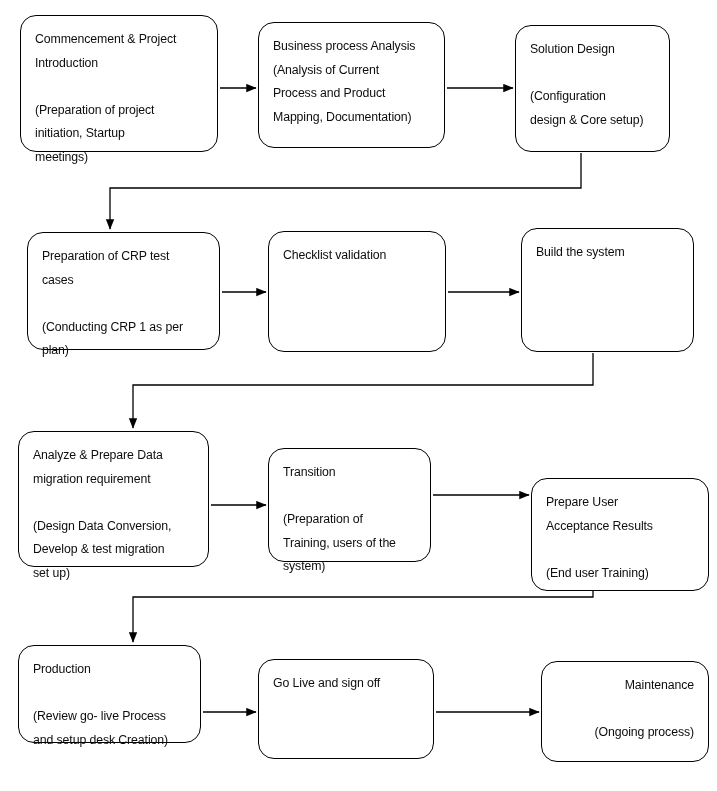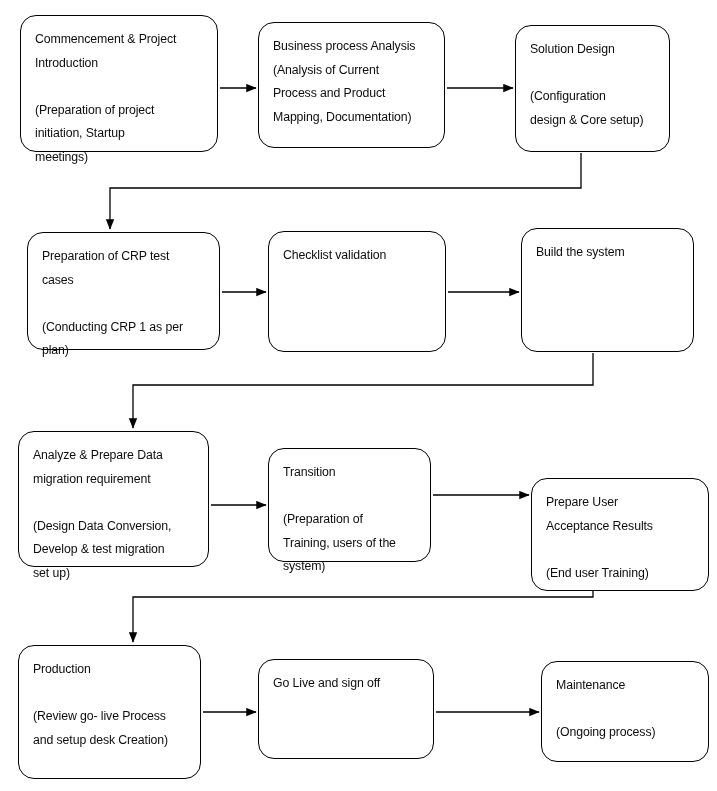--- a/index.html
+++ b/index.html
@@ -111,25 +111,25 @@
       </div>
       <div class="node" style="left: 268px; top: 448px; width: 163px; height: 114px;">
         <div class="node-text"><span class="para">Transition</span><span class="gap"></span><span class="para">(Preparation of
 Training, users of the
 system)</span></div>
       </div>
       <div class="node" style="left: 531px; top: 448px; width: 178px; height: 113px; margin-top: 30px;">
         <div class="node-text"><span class="para">Prepare User
 Acceptance Results</span><span class="gap"></span><span class="para">(End user Training)</span></div>
       </div>
-      <div class="node" style="left: 18px; top: 645px; width: 183px; height: 134px;">
+      <div class="node" style="left: 18px; top: 645px; width: 183px; height: 98px;">
         <div class="node-text"><span class="para">Production</span><span class="gap"></span><span class="para">(Review go- live Process
 and setup desk Creation)</span></div>
       </div>
       <div class="node" style="left: 258px; top: 659px; width: 176px; height: 100px;">
         <div class="node-text"><span class="para">Go Live and sign off</span></div>
       </div>
-      <div class="node" style="left: 541px; top: 661px; width: 168px; height: 101px;">
+      <div class="node" style="left: 541px; top: 661px; width: 168px; height: 101px; text-align: right;">
         <div class="node-text"><span class="para">Maintenance</span><span class="gap"></span><span class="para">(Ongoing process)</span></div>
       </div>
     </div>
 
 </div>
 
 </body></html>

